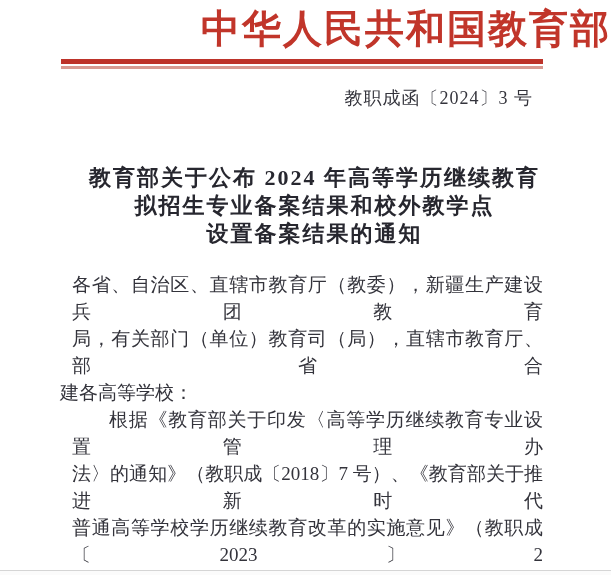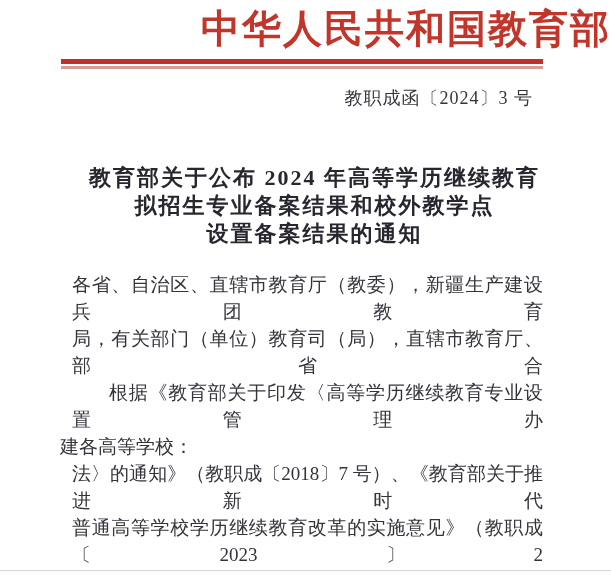--- a/index.html
+++ b/index.html
@@ -106,22 +106,22 @@
 
   <div class="notice-title">
     <div>教育部关于公布 2024 年高等学历继续教育</div>
     <div>拟招生专业备案结果和校外教学点</div>
     <div>设置备案结果的通知</div>
   </div>
 
   <div class="bodytext">
     <div class="line full">各省、自治区、直辖市教育厅（教委），新疆生产建设兵团教育</div>
     <div class="line full">局，有关部门（单位）教育司（局），直辖市教育厅、部省合</div>
+    <div class="line short">建各高等学校：</div>
     <div class="line full indent">根据《教育部关于印发〈高等学历继续教育专业设置管理办</div>
-    <div class="line short">建各高等学校：</div>
     <div class="line full">法〉的通知》（教职成〔2018〕7 号）、《教育部关于推进新时代</div>
     <div class="line full">普通高等学校学历继续教育改革的实施意见》（教职成〔2023〕2</div>
     <div class="line full">号）、《教育部办公厅关于严格规范高等学历继续教育校外教学点</div>
 
   </div>
 
   <div class="page-bottom-edge"></div>
   <div class="below-edge"></div>
 
 </div>

